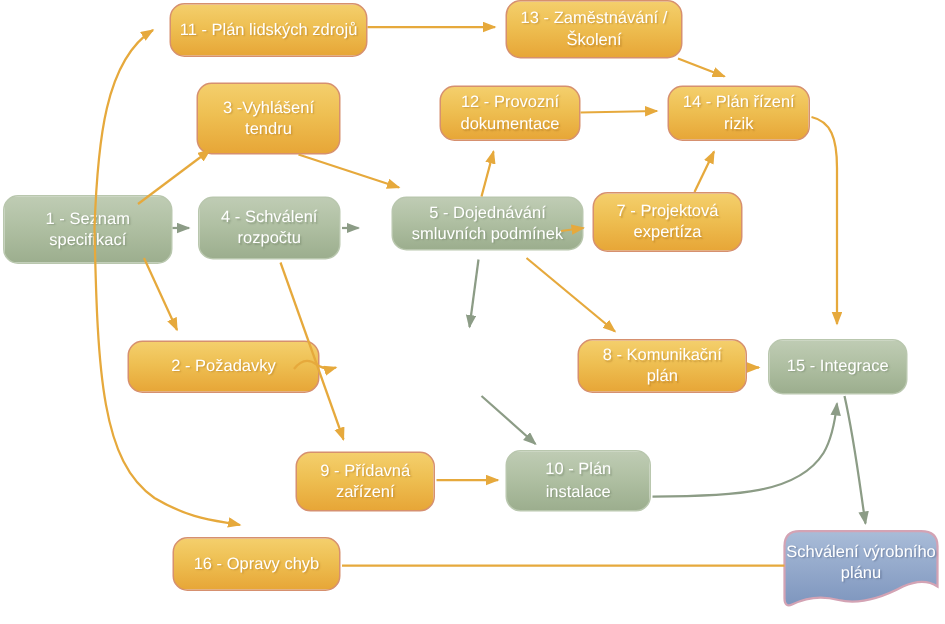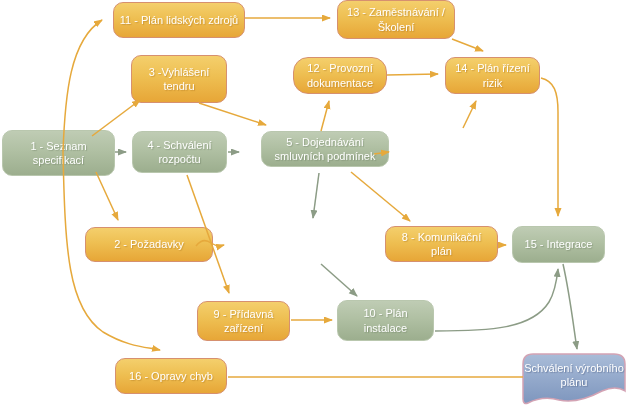--- a/index.html
+++ b/index.html
@@ -56,33 +56,36 @@
       </div>
       <div class="node orange" style="left: 131px; top: 55px; width: 96px; height: 48px;">
         <span>3 -Vyhlášení tendru</span>
       </div>
       <div class="node green" style="left: 132px; top: 131px; width: 95px; height: 42px;">
         <span>4 - Schválení rozpočtu</span>
       </div>
       <div class="node green" style="left: 261px; top: 131px; width: 128px; height: 36px; justify-content: flex-end;">
         <span>5 - Dojednávání smluvních podmínek</span>
       </div>
+      <div class="node orange" style="left: 395px; top: 128px; width: 100px; height: 40px;">
+        <span>7 - Projektová expertíza</span>
+      </div>
       <div class="node orange" style="left: 385px; top: 226px; width: 113px; height: 36px;">
         <span>8 - Komunikační plán</span>
       </div>
       <div class="node orange" style="left: 197px; top: 301px; width: 93px; height: 40px;">
         <span>9 - Přídavná zařízení</span>
       </div>
       <div class="node green" style="left: 337px; top: 300px; width: 97px; height: 41px;">
         <span>10 - Plán instalace</span>
       </div>
       <div class="node orange" style="left: 113px; top: 2px; width: 132px; height: 36px;">
         <span>11 - Plán lidských zdrojů</span>
       </div>
-      <div class="node orange" style="left: 293px; top: 57px; width: 94px; height: 37px; border-radius: 15px;">
+      <div class="node orange" style="left: 293px; top: 57px; width: 94px; height: 37px;">
         <span>12 - Provozní dokumentace</span>
       </div>
       <div class="node orange" style="left: 337px; top: 0px; width: 118px; height: 39px;">
         <span>13 - Zaměstnávání / Školení</span>
       </div>
       <div class="node orange" style="left: 445px; top: 57px; width: 95px; height: 37px;">
         <span>14 - Plán řízení rizik</span>
       </div>
       <div class="node green" style="left: 512px; top: 226px; width: 93px; height: 37px;">
         <span>15 - Integrace</span>

